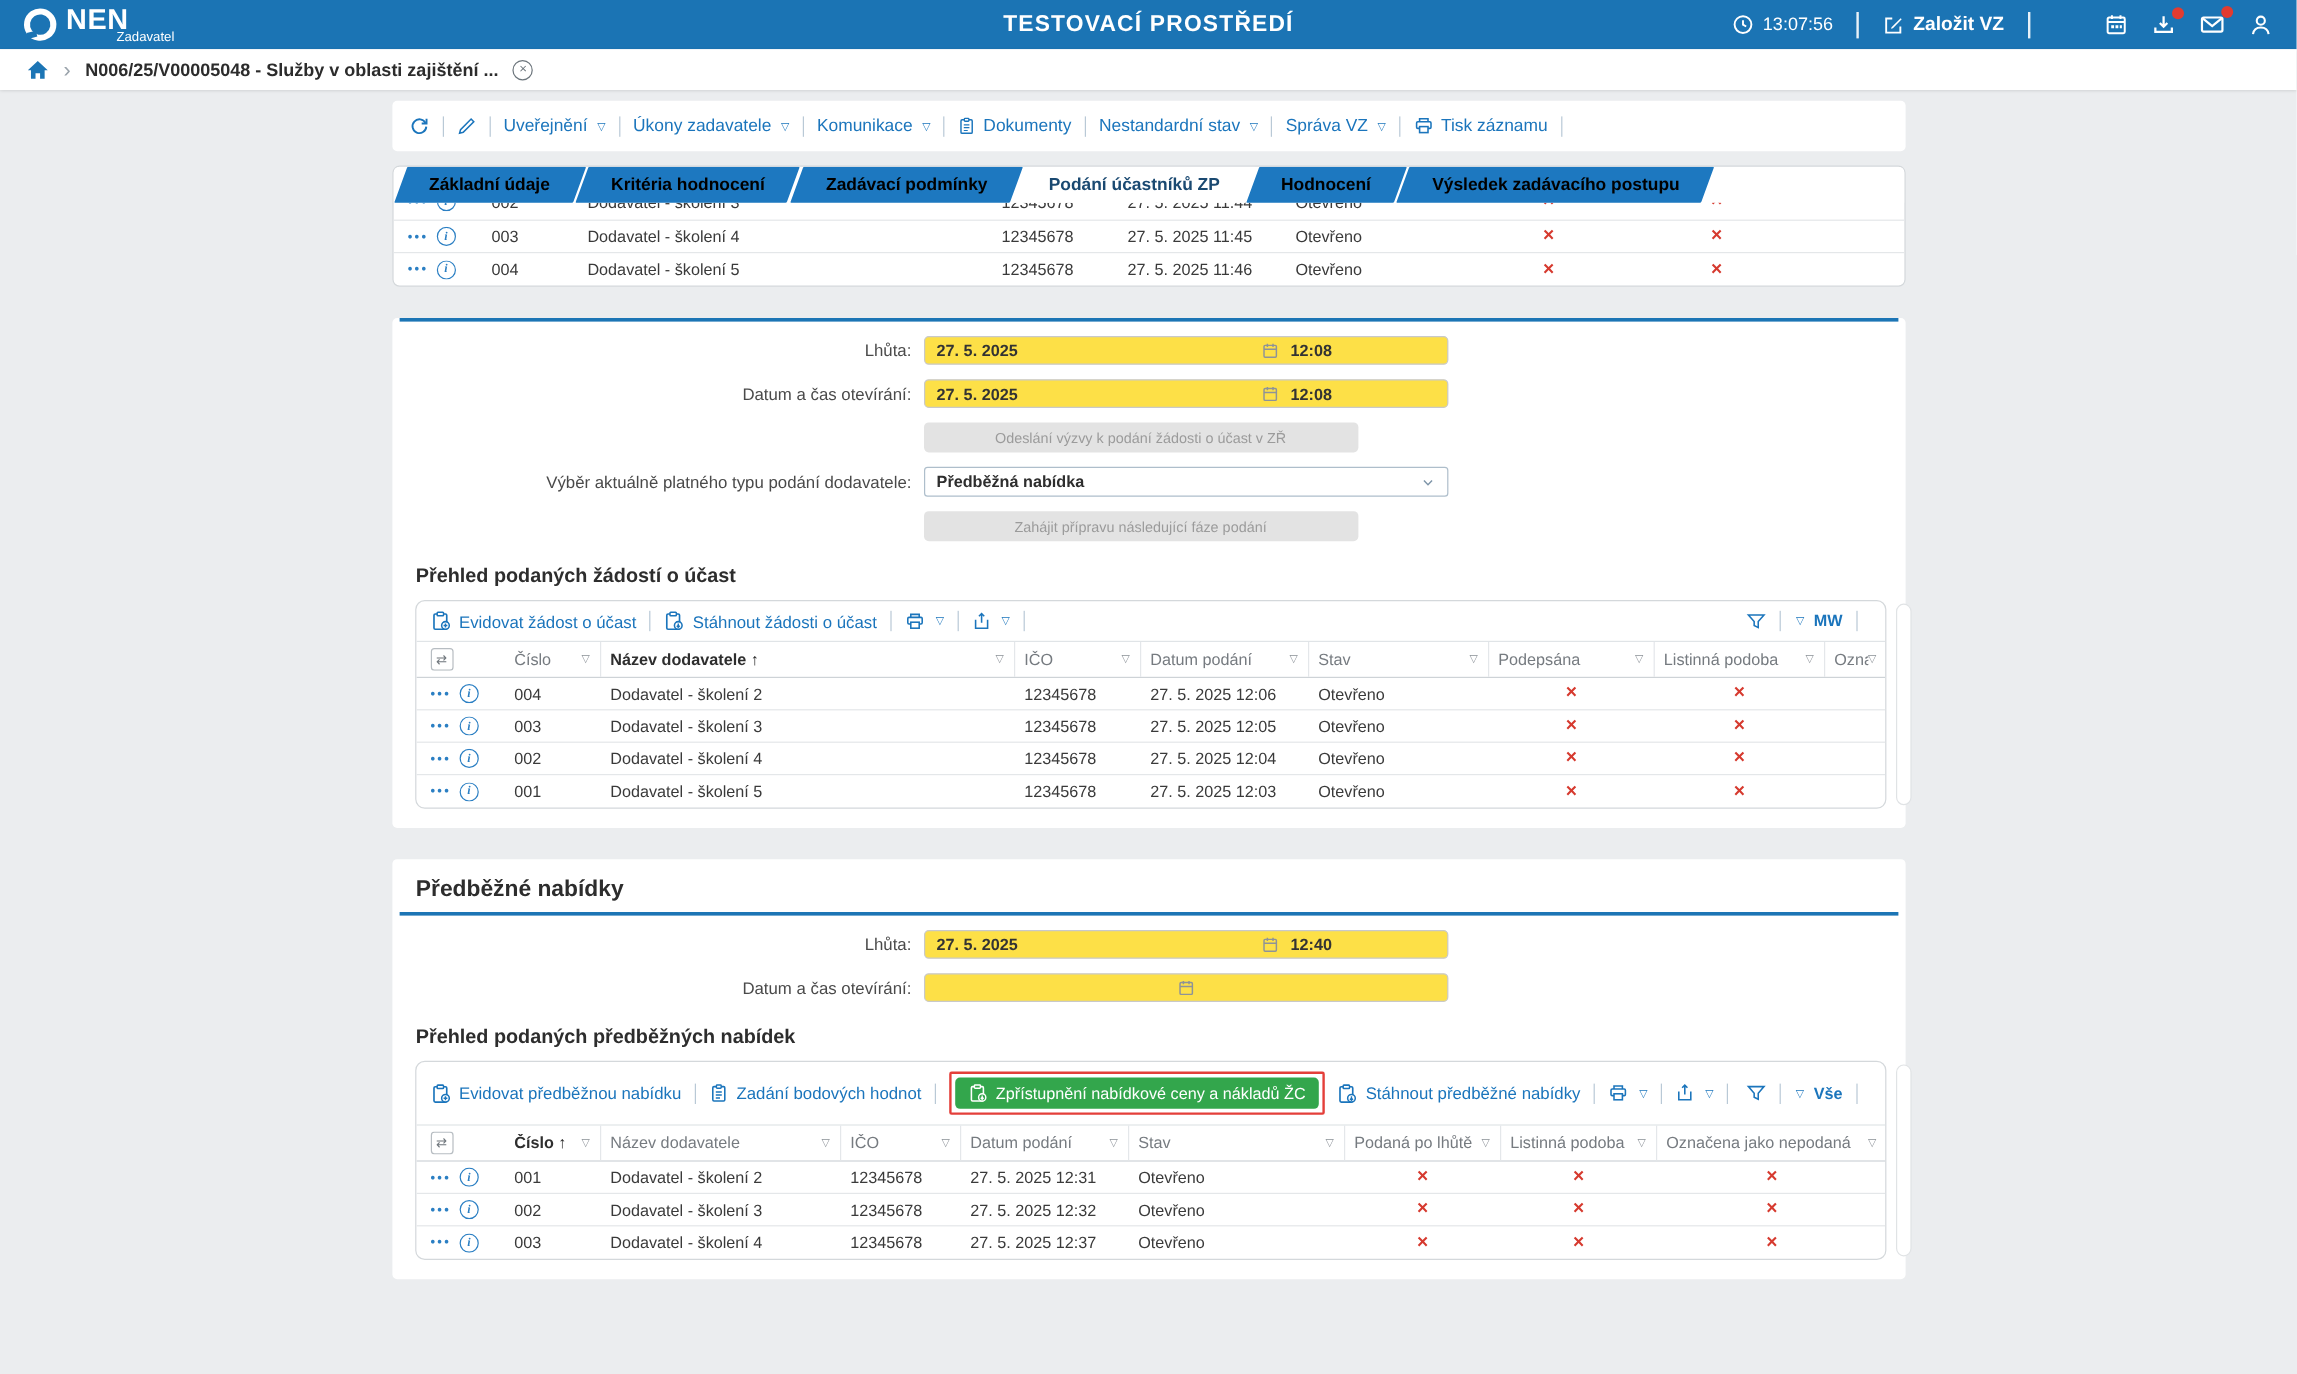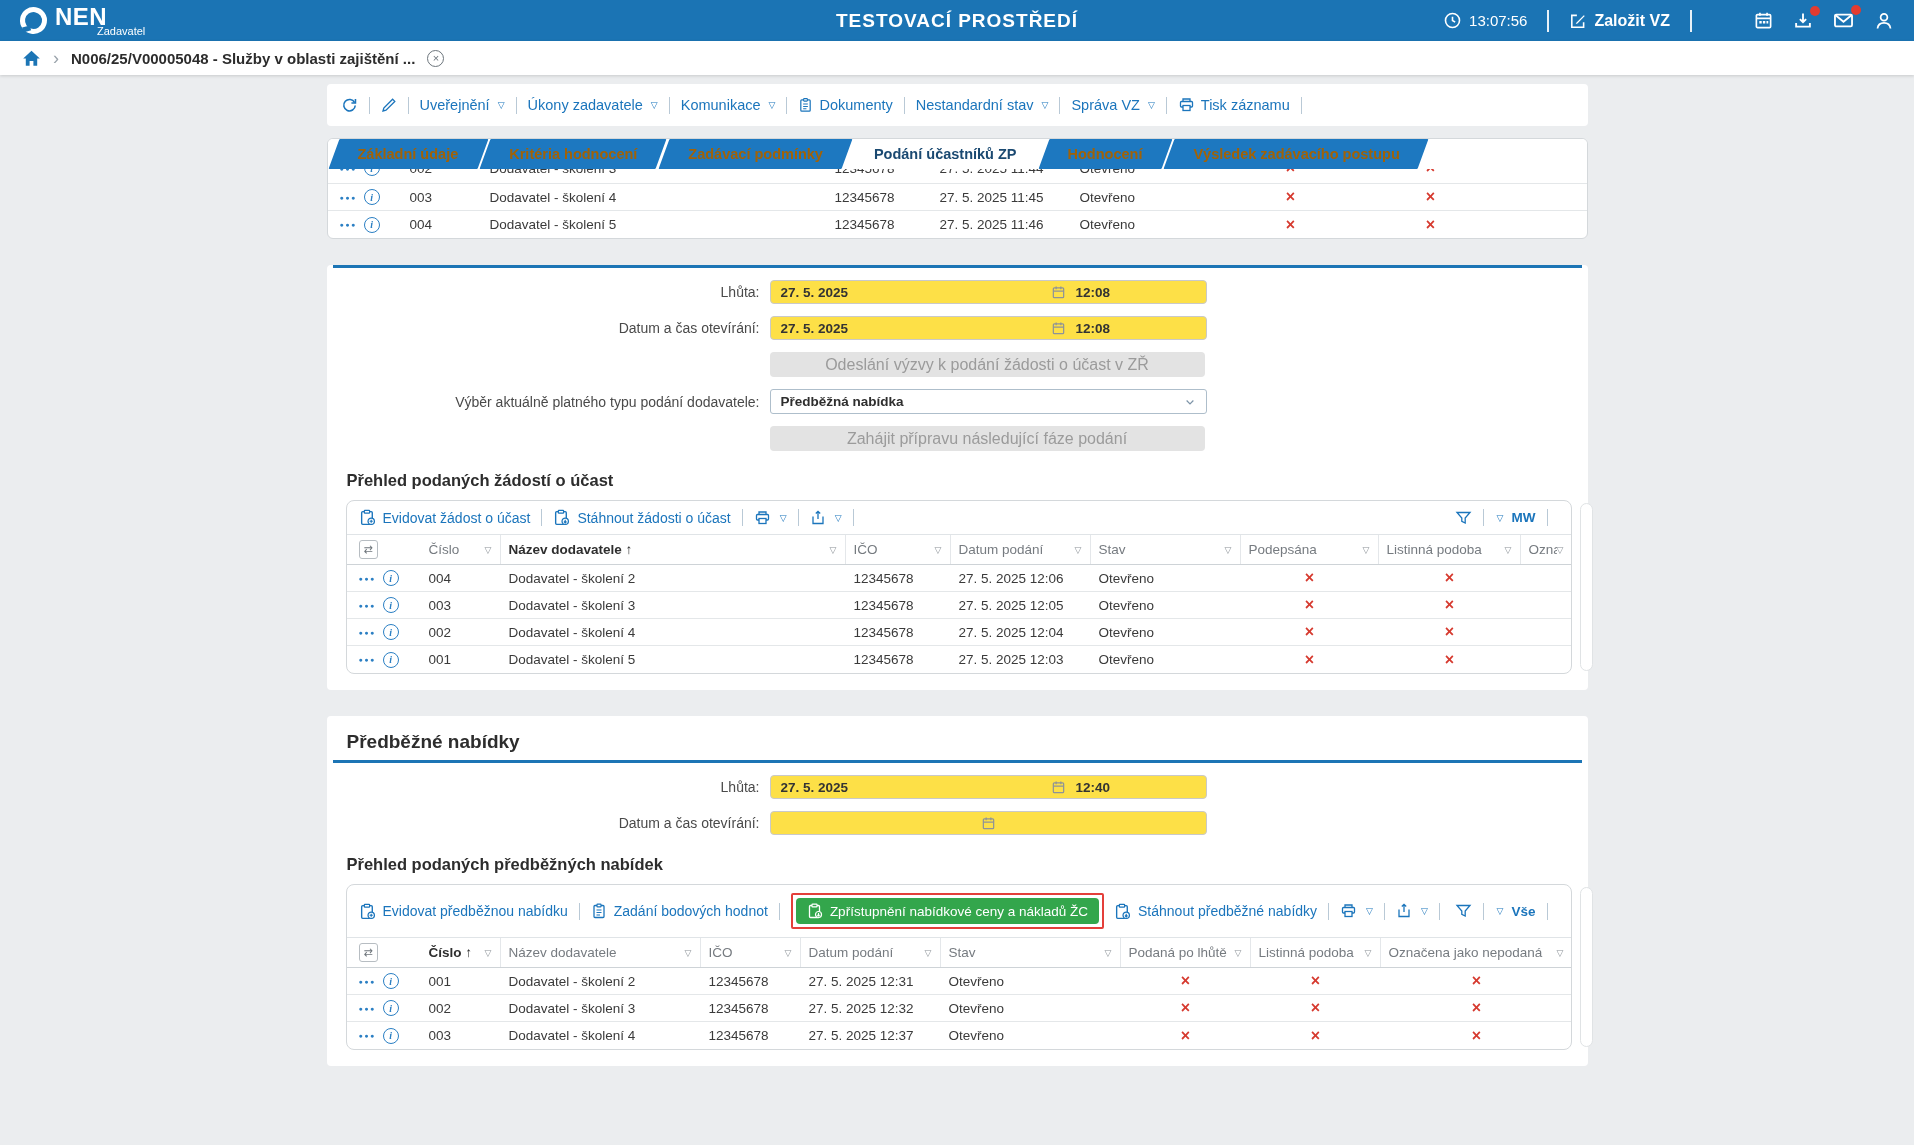--- a/index.html
+++ b/index.html
@@ -37,21 +37,21 @@
   .tb-card { height:42px; display:flex; align-items:center; padding:4px 14px; margin-bottom:12px; }
   .tb-item { display:flex; align-items:center; gap:6px; color:#1b75bc; font-size:14.5px; cursor:pointer; white-space:nowrap; }
   .tb-div { width:1px; height:17px; background:#b9c9d6; margin:0 11px; }
   .caret { font-size:9px; color:#1b75bc; margin-left:2px; }
 
   
   .panel-top { border:1px solid #d4d8db; border-radius:6px; overflow:hidden; background:#fff; position:relative; }
   .tabs-strip { position:relative; z-index:2; background:#fff; height:30px; display:flex; align-items:stretch; padding-left:6px; }
   .tab { position:relative; padding:0 24px; display:flex; align-items:center; margin-right:3px; cursor:pointer; }
   .tab-bg { content:""; position:absolute; inset:0; background:#1d78c0; transform:skewX(-20deg); border-radius:1px; }
-  .tab-label { position:relative; color:#a16207; font-size:14.5px; font-weight:bold; white-space:nowrap; }
+  .tab-label { position:relative; color:#000000; font-size:14.5px; font-weight:bold; white-space:nowrap; }
   .tab.active .tab-bg { background:#fff; }
   .tab.active .tab-label { color:#1a4971; }
 
   
   .gtable { font-size:13.5px; color:#3a3a3a; }
   .trow { display:flex; align-items:center; height:27px; border-bottom:1px solid #e4e7e9; }
   .trow:last-child { border-bottom:none; }
   .thead { height:31px; border-top:1px solid #e0e4e7; border-bottom:1px solid #ced3d7; color:#767b80; }
   .tcell { display:flex; align-items:center; padding:0 8px; overflow:hidden; white-space:nowrap; flex-shrink:0; }
   .tcell.lead { width:74px; gap:7px; padding-left:12px; }
@@ -71,21 +71,21 @@
   
   .section { margin-top:26px; padding-bottom:16px; }
   .sec-h { font-size:19px; font-weight:bold; color:#2d2d2d; padding:15px 20px 7px; }
   .sec-line { height:3px; background:#1c75b5; margin:0 6px; }
   .frm { display:flex; align-items:center; margin-top:12px; }
   .frm-label { width:443px; text-align:right; padding-right:10px; font-size:14px; color:#4a4a4a; }
   .datefield { width:437px; height:24px; background:#fde047; border:1px solid #c9c9c9; border-radius:4px; display:flex; align-items:center; padding:0 10px; gap:10px; }
   .datefield .dval { font-size:13.5px; font-weight:bold; color:#333; flex:1; }
   .datefield .tval { font-size:13.5px; font-weight:bold; color:#333; width:120px; }
   .datefield.empty { justify-content:center; }
-  .gbtn { width:435px; height:25px; background:#e3e3e3; border:none; border-radius:4px; color:#9b9b9b; font-size:16px; font-family:inherit; cursor:default; }
+  .gbtn { width:362px; height:25px; background:#e3e3e3; border:none; border-radius:4px; color:#9b9b9b; font-size:12px; font-family:inherit; cursor:default; }
   .selbox { width:437px; height:25px; background:#fff; border:1px solid #aebecb; border-radius:3px; display:flex; align-items:center; padding:0 10px; cursor:pointer; }
   .selbox .sval { flex:1; font-size:13.5px; font-weight:bold; color:#2e2e2e; }
   .sub-h { font-size:16.5px; font-weight:bold; color:#2d2d2d; padding:20px 20px 8px; }
 
   
   .table-wrap { position:relative; margin:2px 16px 0 19px; }
   .tcard { border:1px solid #d4d8db; border-radius:8px; overflow:hidden; background:#fff; }
   .tcard-bar { display:flex; align-items:center; padding:8px 12px; }
   .act { display:flex; align-items:center; gap:7px; color:#1b75bc; font-size:14px; cursor:pointer; white-space:nowrap; }
   .bar-right { margin-left:auto; display:flex; align-items:center; }

